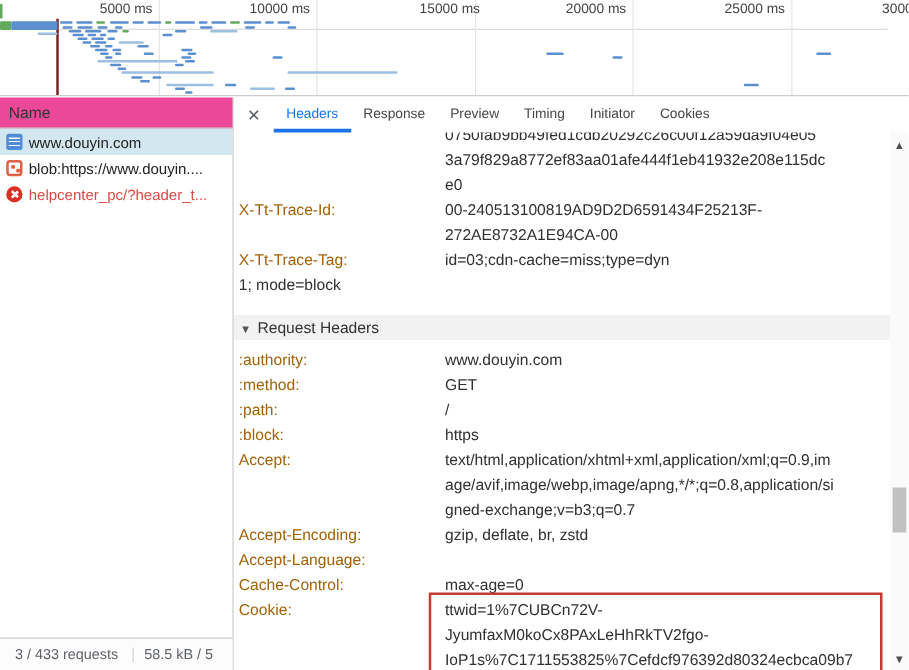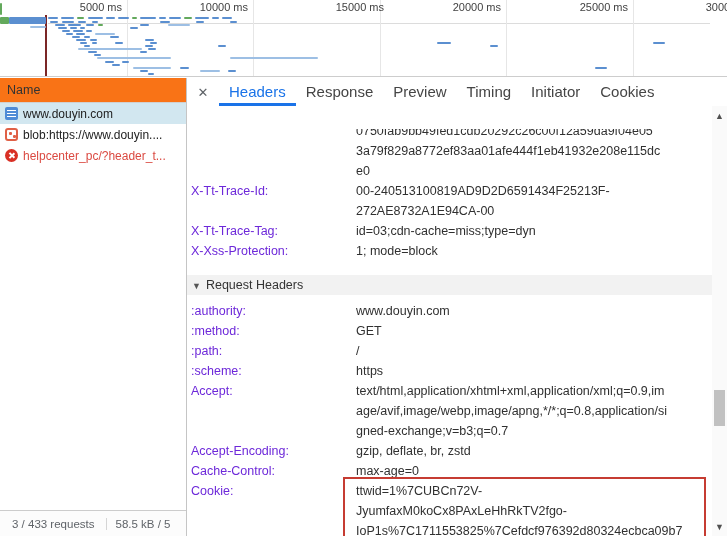--- a/index.html
+++ b/index.html
@@ -17,21 +17,21 @@
   #load-line { position:absolute; width:2px; background:#7b2626; }
   #baseline { position:absolute; height:1px; background:#dcdcdc; }
 
   
   #lower { position:absolute; left:0; top:78px; width:727px; height:458px; display:flex; }
 
   
   #sidebar { width:187px; height:458px; border-right:1px solid #c5c5c5;
     display:flex; flex-direction:column; background:#fff; }
   #name-header { height:25px; line-height:24px; padding-left:7px; font-size:12.5px;
-    color:#333; border-bottom:1px solid #d0d0d0; background:#f97316; }
+    color:#333; border-bottom:1px solid #d0d0d0; background:#ec4899; }
   .req-row { height:21px; display:flex; align-items:center; padding-left:5px;
     font-size:12px; color:#222; white-space:nowrap; overflow:hidden; cursor:default; }
   .req-row.selected { background:#d2e7f0; }
   .req-row.error { color:#db4a42; }
   .row-icon { width:13px; height:13px; margin-right:5px; flex:none; position:relative; }
   .icon-doc { background:#4f8bd6; border-radius:2px; }
   .icon-doc::after { content:""; position:absolute; left:2px; right:2px; top:3px; height:7px;
     background:repeating-linear-gradient(#fff 0 1px, transparent 1px 3px); }
   .icon-blob { border:2px solid #e06046; border-radius:3px; background:#fff; }
   .icon-blob::after { content:""; position:absolute; left:2px; top:2px; width:3px; height:3px;
@@ -45,28 +45,28 @@
   #status-bar { height:26px; border-top:1px solid #ccc; display:flex; align-items:center;
     font-size:11.5px; color:#5f6368; background:#fcfcfc; white-space:nowrap; overflow:hidden; }
   #status-requests { padding:0 12px; }
   #status-size { padding:0 8px; border-left:1px solid #d5d5d5; }
 
   
   #details { flex:1; height:458px; position:relative; background:#fff; overflow:hidden; }
   #tab-bar { height:28px; display:flex; align-items:stretch; background:#fff; }
   #close-btn { width:32px; display:flex; align-items:center; justify-content:center;
     font-size:13px; color:#5f6368; cursor:pointer; }
-  .tab { padding:0 10px; line-height:27px; font-size:15px; color:#454545; cursor:pointer; }
+  .tab { padding:0 10px; line-height:27px; font-size:11px; color:#454545; cursor:pointer; }
   .tab.active { color:#1a73e8; border-bottom:3px solid #1a73e8; }
 
   #hdr-content { position:absolute; left:0; top:28px; right:15px; bottom:0;
-    overflow:hidden; padding-left:4px; font-size:12.5px;margin-top:23px; }
+    overflow:hidden; padding-left:4px; font-size:12.5px; }
   #hdr-scroll { margin-top:-8px; }
   .kv { display:flex; }
-  .kv .k { width:165px; flex:none; color:#6d28d9; }
+  .kv .k { width:165px; flex:none; color:#a16207; }
   .kv .v { flex:1; color:#303030; word-break:break-all; }
   .kv .k, .vline { line-height:20px; }
   .section-hdr { height:20px; line-height:20px; background:#f2f2f2; color:#333;
     margin:14px 0 6px -4px; padding-left:5px; cursor:pointer; }
   .section-hdr .arrow { font-size:9px; color:#555; margin-right:5px; }
   #cookie-box { border:2px solid #c63c32; margin:-4px 6px 0 -13px; padding:2px 0 2px 11px; }
 
   
   #v-scrollbar { position:absolute; top:28px; right:0; width:15px; bottom:0; background:#fafafa; }
   .sb-arrow { position:absolute; left:0; width:15px; height:15px; display:flex;
@@ -231,21 +231,20 @@
           </div>
 
           <div class="kv">
             <div class="k">X-Tt-Trace-Tag:</div>
             <div class="v">
                 <div class="vline">id=03;cdn-cache=miss;type=dyn</div>
               </div>
           </div>
 
           <div class="kv">
-            <div class="k">X-Xss-Protection:</div>
             <div class="v">
                 <div class="vline">1; mode=block</div>
               </div>
           </div>
 
           <div class="section-hdr">
             <span class="arrow">▼</span><span>Request Headers</span>
           </div>
 
           <div class="kv">
@@ -260,40 +259,41 @@
                 <div class="vline">GET</div>
               </div>
           </div>
           <div class="kv">
             <div class="k">:path:</div>
             <div class="v">
                 <div class="vline">/</div>
               </div>
           </div>
           <div class="kv">
-            <div class="k">:scheme:</div>
+            <div class="k">:block:</div>
             <div class="v">
                 <div class="vline">https</div>
               </div>
           </div>
           <div class="kv">
             <div class="k">Accept:</div>
             <div class="v">
               <div class="vline">text/html,application/xhtml+xml,application/xml;q=0.9,im</div>
               <div class="vline">age/avif,image/webp,image/apng,*/*;q=0.8,application/si</div>
               <div class="vline">gned-exchange;v=b3;q=0.7</div>
             </div>
           </div>
           <div class="kv">
             <div class="k">Accept-Encoding:</div>
             <div class="v">
                 <div class="vline">gzip, deflate, br, zstd</div>
               </div>
           </div>
           <div class="kv">
+            <div class="k">Accept-Language:</div>
           </div>
           <div class="kv">
             <div class="k">Cache-Control:</div>
             <div class="v">
                 <div class="vline">max-age=0</div>
               </div>
           </div>
           <div class="kv">
             <div class="k">Cookie:</div>
             <div class="v">

